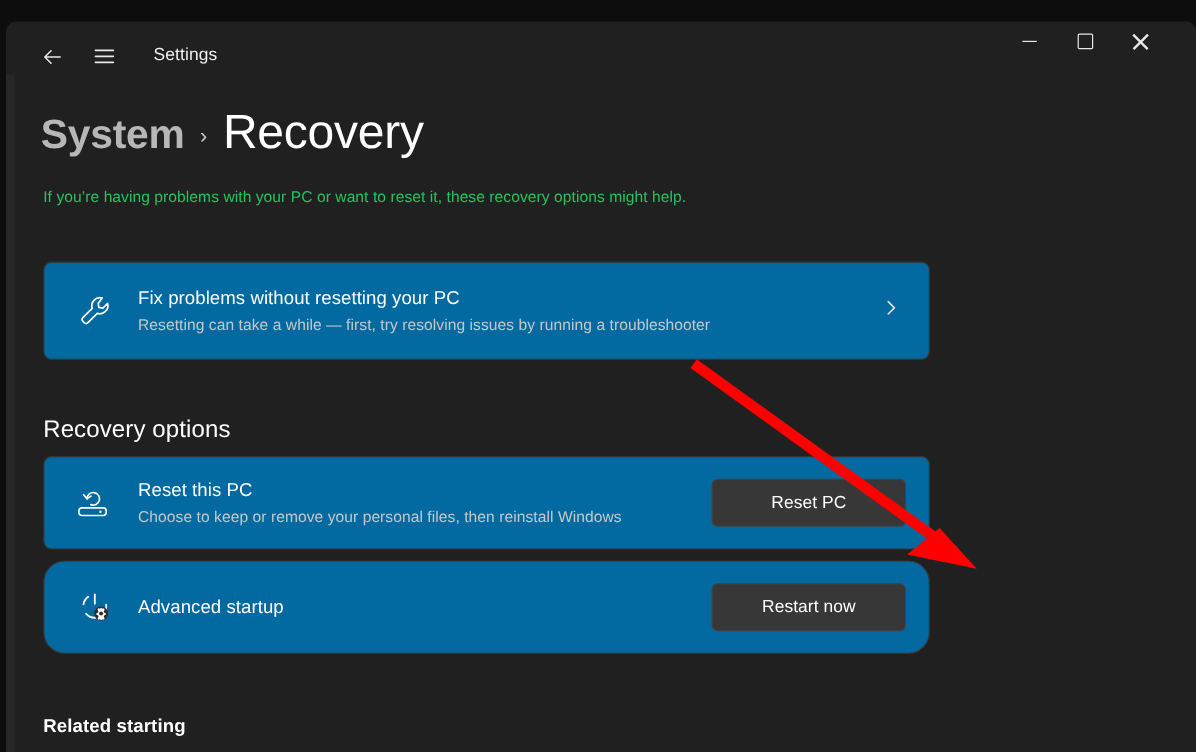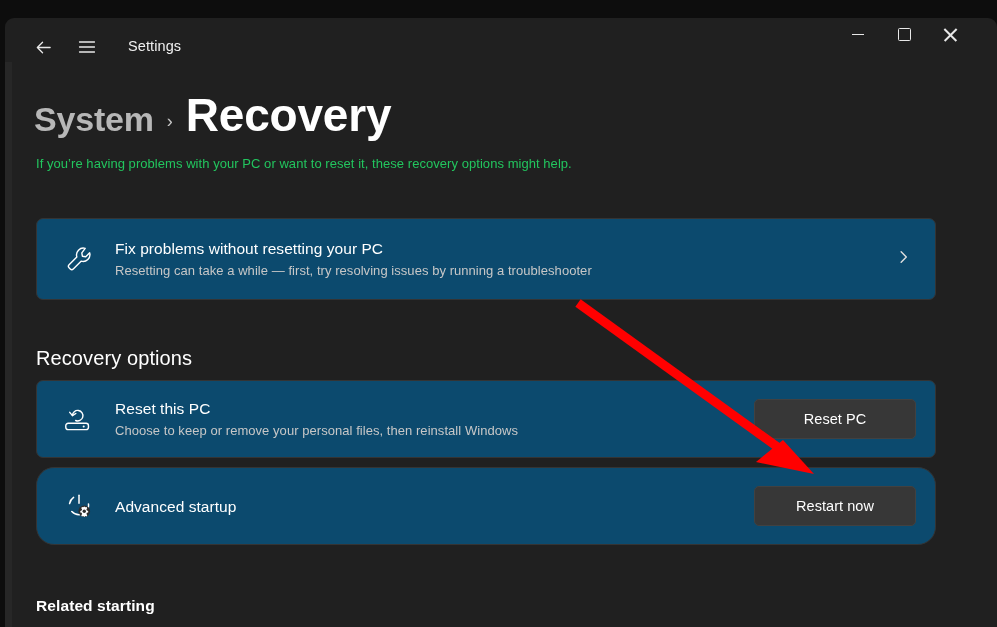--- a/index.html
+++ b/index.html
@@ -118,39 +118,39 @@
     color: #b7b7b7;
     letter-spacing: -.2px;
   }
   #breadcrumb-separator {
     font-size: 18px;
     color: #c8c8c8;
     position: relative;
     top: -4px;
   }
   #breadcrumb-current {
-    font-size: 46px;
-    font-weight: 700;
+    font-size: 40px;
+    font-weight: 400;
     color: #ffffff;
     letter-spacing: -.2px;
   }
   #page-description {
     position: absolute;
     left: 31px;
     top: 81px;
     font-size: 13px;
     color: #22c55e;
     letter-spacing: .05px;
   }
 
   .card {
     position: absolute;
     left: 31px;
-    width: 900px;
-    background: #0c4a6e;
+    width: 739px;
+    background: #0369a1;
     border: 1px solid #343434;
     border-radius: 7px;
     box-sizing: border-box;
   }
   .card-icon {
     position: absolute;
     left: 25px;
     top: 50%;
     transform: translateY(-50%);
     width: 34px;

